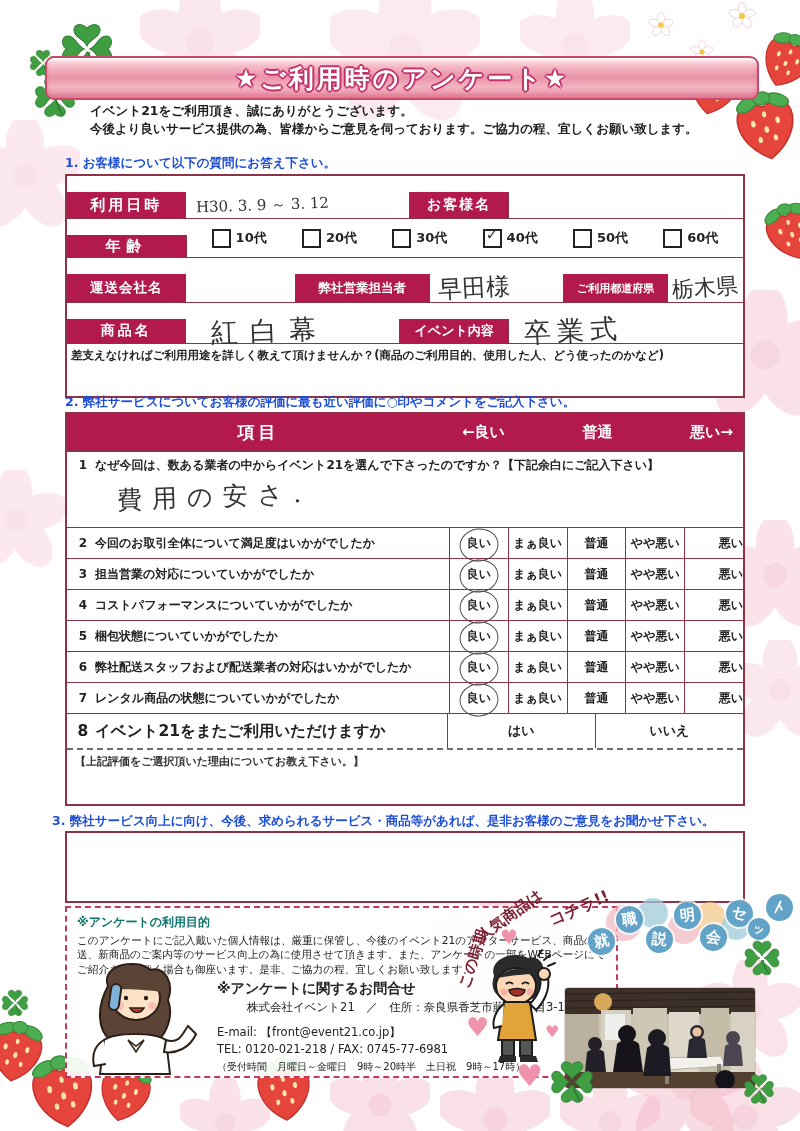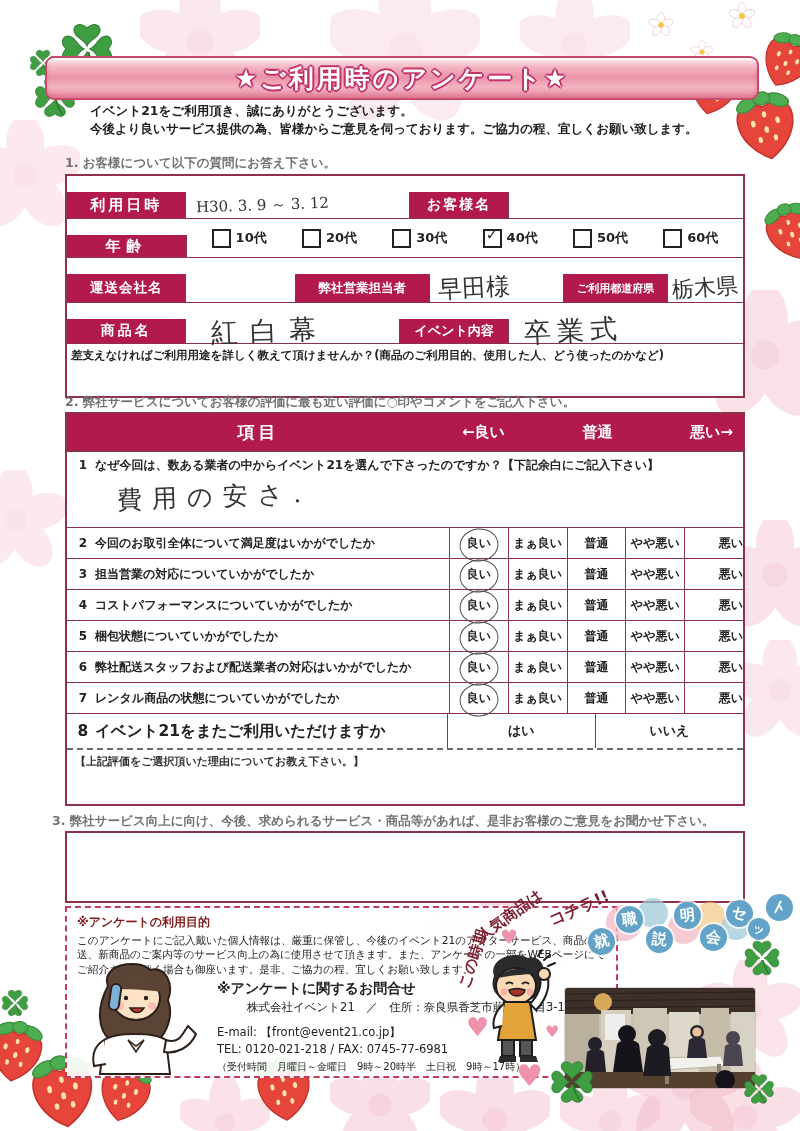--- a/index.html
+++ b/index.html
@@ -11,21 +11,21 @@
     border:2px solid #c94a6b;
     background:linear-gradient(180deg,#fdeef1 0%,#f5b7c4 22%,#ea93a8 48%,#f3b4c2 72%,#e78ba1 100%);
     box-shadow:inset 0 2px 0 rgba(255,255,255,.8), inset 0 -3px 4px rgba(201,74,107,.35);
     display:flex;align-items:center;justify-content:center;}
   .banner-title{font-size:25px;font-weight:bold;color:#ffffff;letter-spacing:3px;white-space:nowrap;
     text-shadow:-2px 0 #c2336a,2px 0 #c2336a,0 -2px #c2336a,0 2px #c2336a,
                 -1px -1px #c2336a,1px 1px #c2336a,-1px 1px #c2336a,1px -1px #c2336a;}
   
   .intro{position:absolute;left:90px;top:102px;width:660px;font-size:12.5px;font-weight:600;line-height:1.45;color:#1d1d1d;}
   
-  .sec-h{position:absolute;font-size:12.5px;font-weight:bold;color:#737373;white-space:nowrap;}
+  .sec-h{position:absolute;font-size:12.5px;font-weight:bold;color:#1d4ed8;white-space:nowrap;}
   
   .t1{position:absolute;left:65px;top:174px;width:680px;background:#fff;border:2px solid #8d3248;box-sizing:border-box;}
   .t1 .row{display:flex;border-bottom:1px solid #8d3248;}
   .t1 .row:last-child{border-bottom:none;}
   .cell{box-sizing:border-box;border-right:1px solid #8d3248;display:flex;align-items:center;margin-top:16px;}
   .cell:last-child{border-right:none;}
   .lab{background:#b21a4e;color:#fff;font-weight:bold;justify-content:center;text-align:center;}
   .hw{font-family:"DejaVu Serif","Liberation Serif",serif;color:#333;}
   .chkline{display:flex;align-items:center;gap:6px;flex:1;justify-content:space-around;padding:0 10px;}
   .chk{display:flex;align-items:center;gap:5px;font-size:13px;font-weight:bold;}
@@ -49,21 +49,21 @@
   .r8{display:flex;height:34px;border-bottom:none;}
   .r8 .qcell{font-size:15.5px;font-weight:bold;}
   .r8 .big{width:148px;display:flex;align-items:center;justify-content:center;font-size:13px;font-weight:bold;border-right:1px solid #8d3248;}
   .r8 .big:last-child{border-right:none;}
   .reason{height:56px;border-top:2px dashed #6b6b6b;padding:4px 8px;box-sizing:border-box;font-size:11px;font-weight:600;color:#333;}
   
   .s3box{position:absolute;left:65px;top:831px;width:680px;height:72px;border:2px solid #8d3248;background:#fff;box-sizing:border-box;}
   
   .fbox{position:absolute;left:65px;top:906px;width:553px;height:172px;border:2px dashed #c23a5e;background:rgba(255,255,255,.92);
     box-sizing:border-box;padding:6px 10px;}
-  .fp-title{font-size:12px;font-weight:bold;color:#7f1d1d;}
+  .fp-title{font-size:12px;font-weight:bold;color:#0f766e;}
   .fp-text{font-size:10.6px;line-height:1.35;color:#222;margin-top:2px;}
   .fc-title{font-size:14px;font-weight:bold;margin:4px 0 0 140px;}
   .fc-company{font-size:11.5px;margin:2px 0 0 170px;}
   .fc-contact{position:absolute;left:150px;top:116px;font-size:11.5px;line-height:1.5;}
   .fc-hours{font-size:10px;}
   
   .curve{position:absolute;font-weight:bold;color:#7c2133;white-space:nowrap;}
   .badge{position:absolute;width:27px;height:27px;border-radius:50%;background:#64a3c8;color:#fff;
     display:flex;align-items:center;justify-content:center;font-size:15px;font-weight:bold;
     box-shadow:0 0 0 2px rgba(255,255,255,.7);}

